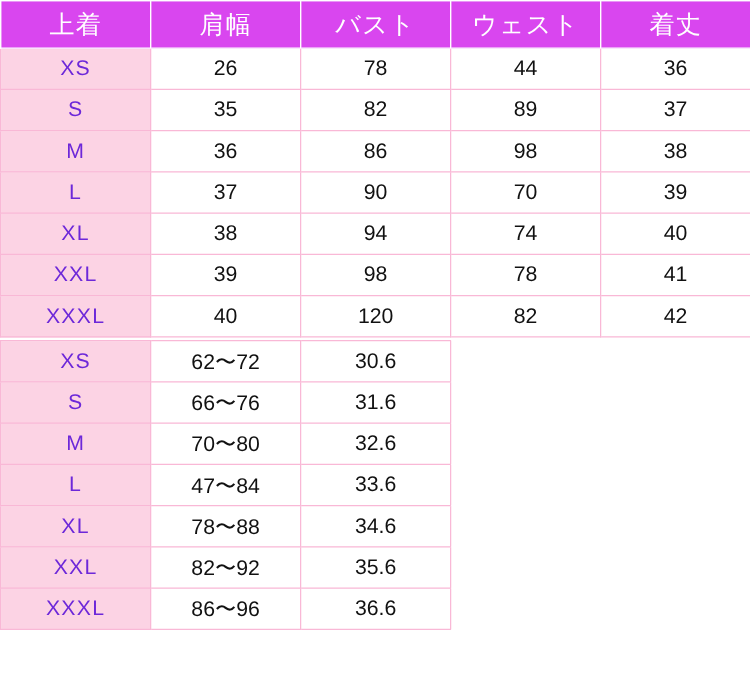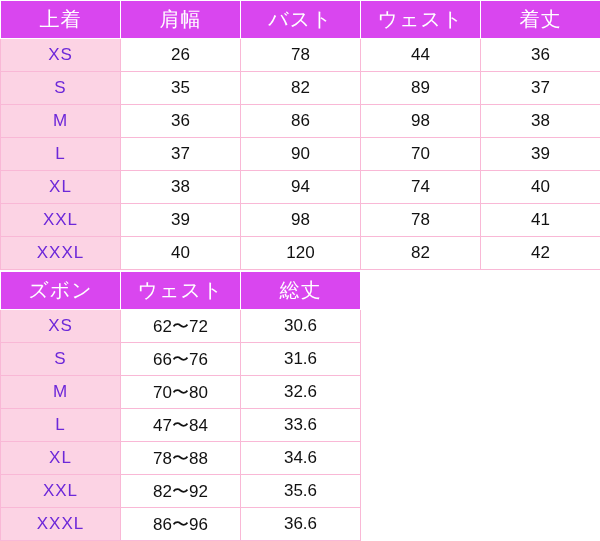--- a/index.html
+++ b/index.html
@@ -164,27 +164,20 @@
   <div class="tbl-wrap">
   <table class="chart">
     <colgroup>
       <col class="c0">
           <col class="c1">
           <col class="c2">
           <col class="c3">
           <col class="c4">
     </colgroup>
     <tbody>
-      <tr class="hdr">
-        <td>ズボン</td>
-        <td>ウェスト</td>
-        <td>総丈</td>
-        <td class="empty"></td>
-        <td class="empty"></td>
-      </tr>
 
       <tr class="row">
         <td class="label">XS</td>
         <td class="datacell">62〜72</td>
         <td class="datacell">30.6</td>
         <td class="blank"></td>
         <td class="blank"></td>
       </tr>
       <tr class="row">
         <td class="label">S</td>

